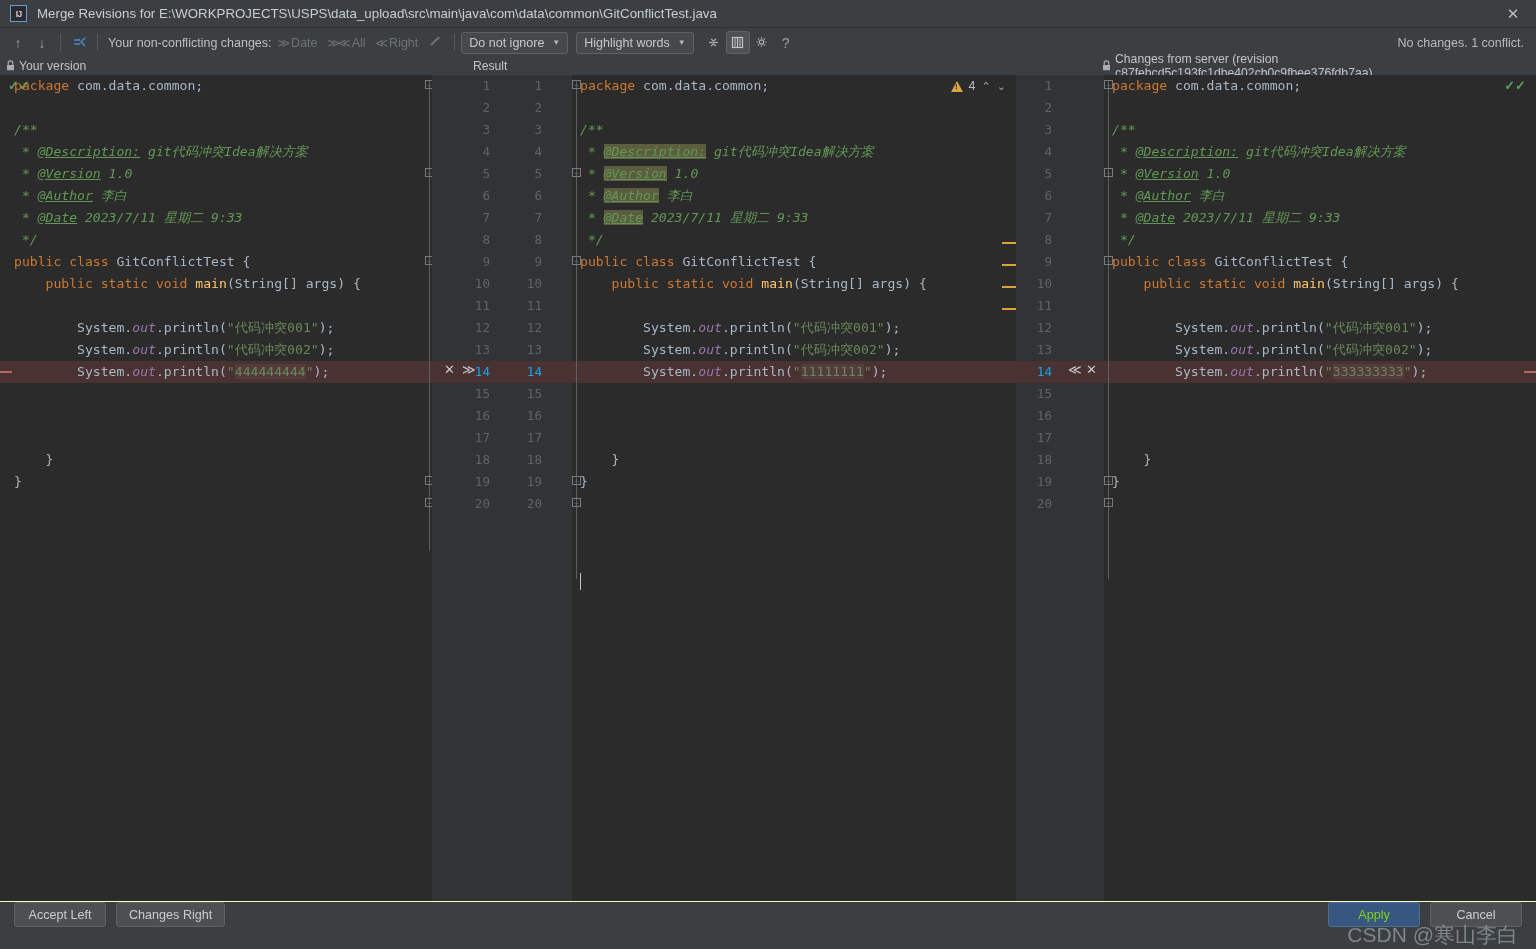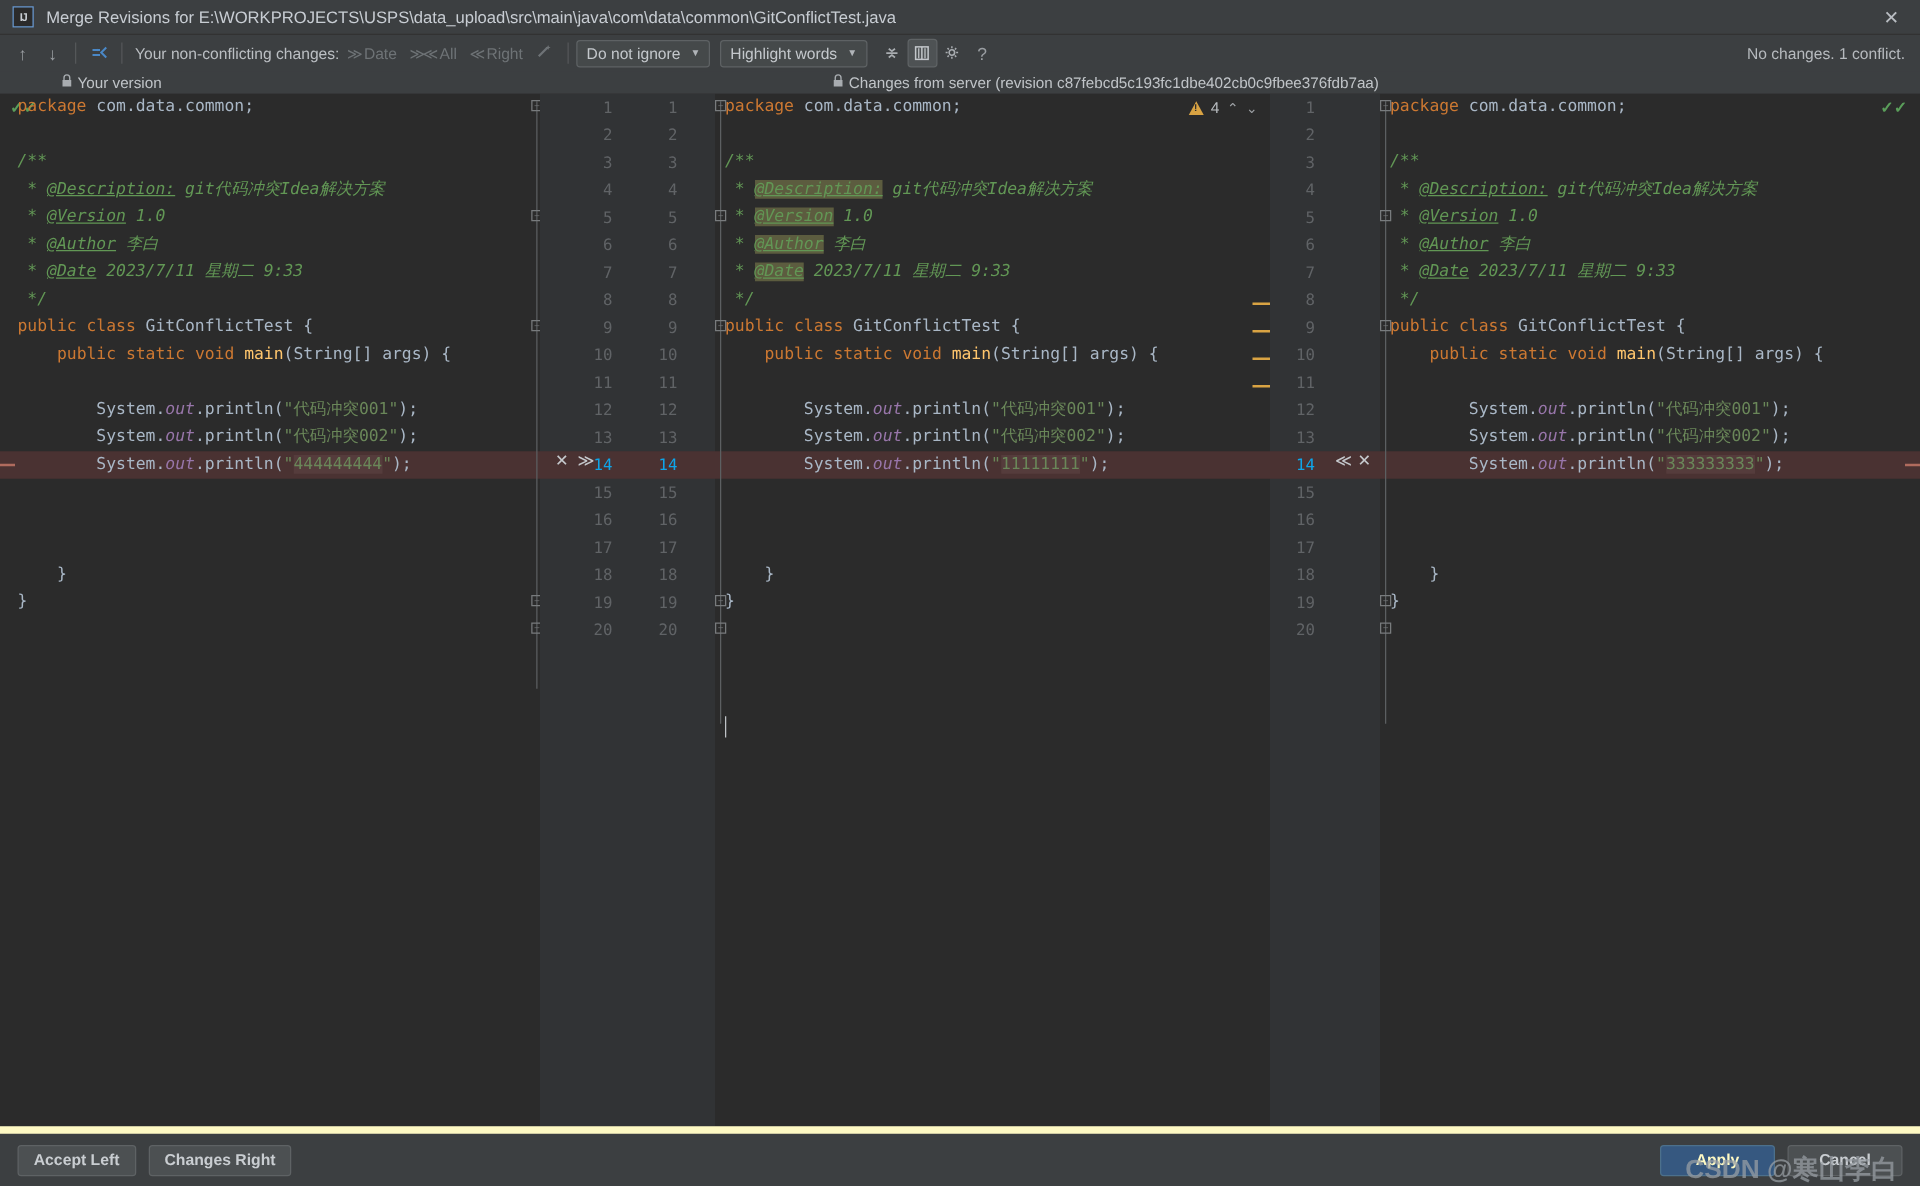--- a/index.html
+++ b/index.html
@@ -171,32 +171,31 @@
     position: absolute; font-size: 13px; color: #5a9e5a; font-weight: bold;
   }
 
   .caret-bar {
     position: absolute; width: 1px; height: 17px; background: #bfc3c7;
   }
 
   
   .bottombar {
     height: 48px; flex: 0 0 48px; background: #3c3f41; position: relative;
-    display: flex; align-items: center; padding: 0 14px;
-    border-top: 6px solid #fef9c3;
-    font-weight: bold;
+    display: flex; align-items: flex-start; padding: 0 14px;
+    border-top: 1px solid #fef9c3;
   }
   .btn {
     height: 25px; min-width: 92px; background: #4c5052; border: 1px solid #5e6264;
     border-radius: 3px; color: #c9cdd1; font-size: 12.6px;
     display: inline-flex; align-items: center; justify-content: center;
     padding: 0 12px; margin-right: 10px; cursor: pointer;
     font-family: "Liberation Sans", sans-serif;
   }
-  .btn.primary { background: #365880; border-color: #4c708c; color: #fef9c3; }
+  .btn.primary { background: #365880; border-color: #4c708c; color: #84cc16; }
   .bottom-right { position: absolute; right: 14px; display: flex; align-items: center; }
 
   .watermark {
     position: absolute; right: 18px; bottom: 0;
     font-size: 21px; color: #9aa0a6; opacity: .72;
     font-family: "Liberation Sans", sans-serif; pointer-events: none;
     white-space: nowrap;
   }
 </style>
 </head>
@@ -274,30 +273,33 @@
         <path d="M6.5 1 v1.6 M6.5 9.4 v1.6 M1.5 6 h1.6 M9.9 6 h1.6
                  M3 2.5 l1.1 1.1 M8.9 8.4 l1.1 1.1 M10 2.5 l-1.1 1.1 M4.1 8.4 l-1.1 1.1" stroke="#a9adb1" stroke-width="1.2"></path>
       </svg>
     </div>
     <div class="tb-icon">?</div>
 
     <div class="tb-right">No changes. 1 conflict.</div>
   </div>
 
   <div class="pane-headers">
-    <div class="ph" style="width:432px;padding-left:43px;">
+    <div class="ph" style="width:432px;">
       <span class="lock">
         <svg width="9" height="11" viewBox="0 0 9 11" aria-hidden="true">
           <path d="M2.2 5 V3.2 a2.3 2.3 0 0 1 4.6 0 V5" stroke="#a8acb0" stroke-width="1.1" fill="none"></path>
           <rect x="1" y="5" width="7" height="5.2" fill="#a8acb0"></rect>
         </svg>
       </span>
       <span>Your version</span>
     </div>
     <div class="ph" style="width:140px;"></div>
+    <div class="ph" style="width:444px;justify-content:flex-start;">
+      <span style="margin-left:-95px;">Result</span>
+    </div>
     <div class="ph" style="width:88px;"></div>
     <div class="ph" style="flex:1 1 auto;">
       <span class="lock">
         <svg width="9" height="11" viewBox="0 0 9 11" aria-hidden="true">
           <path d="M2.2 5 V3.2 a2.3 2.3 0 0 1 4.6 0 V5" stroke="#a8acb0" stroke-width="1.1" fill="none"></path>
           <rect x="1" y="5" width="7" height="5.2" fill="#a8acb0"></rect>
         </svg>
       </span>
       <span>Changes from server (revision c87febcd5c193fc1dbe402cb0c9fbee376fdb7aa)</span>
     </div>

